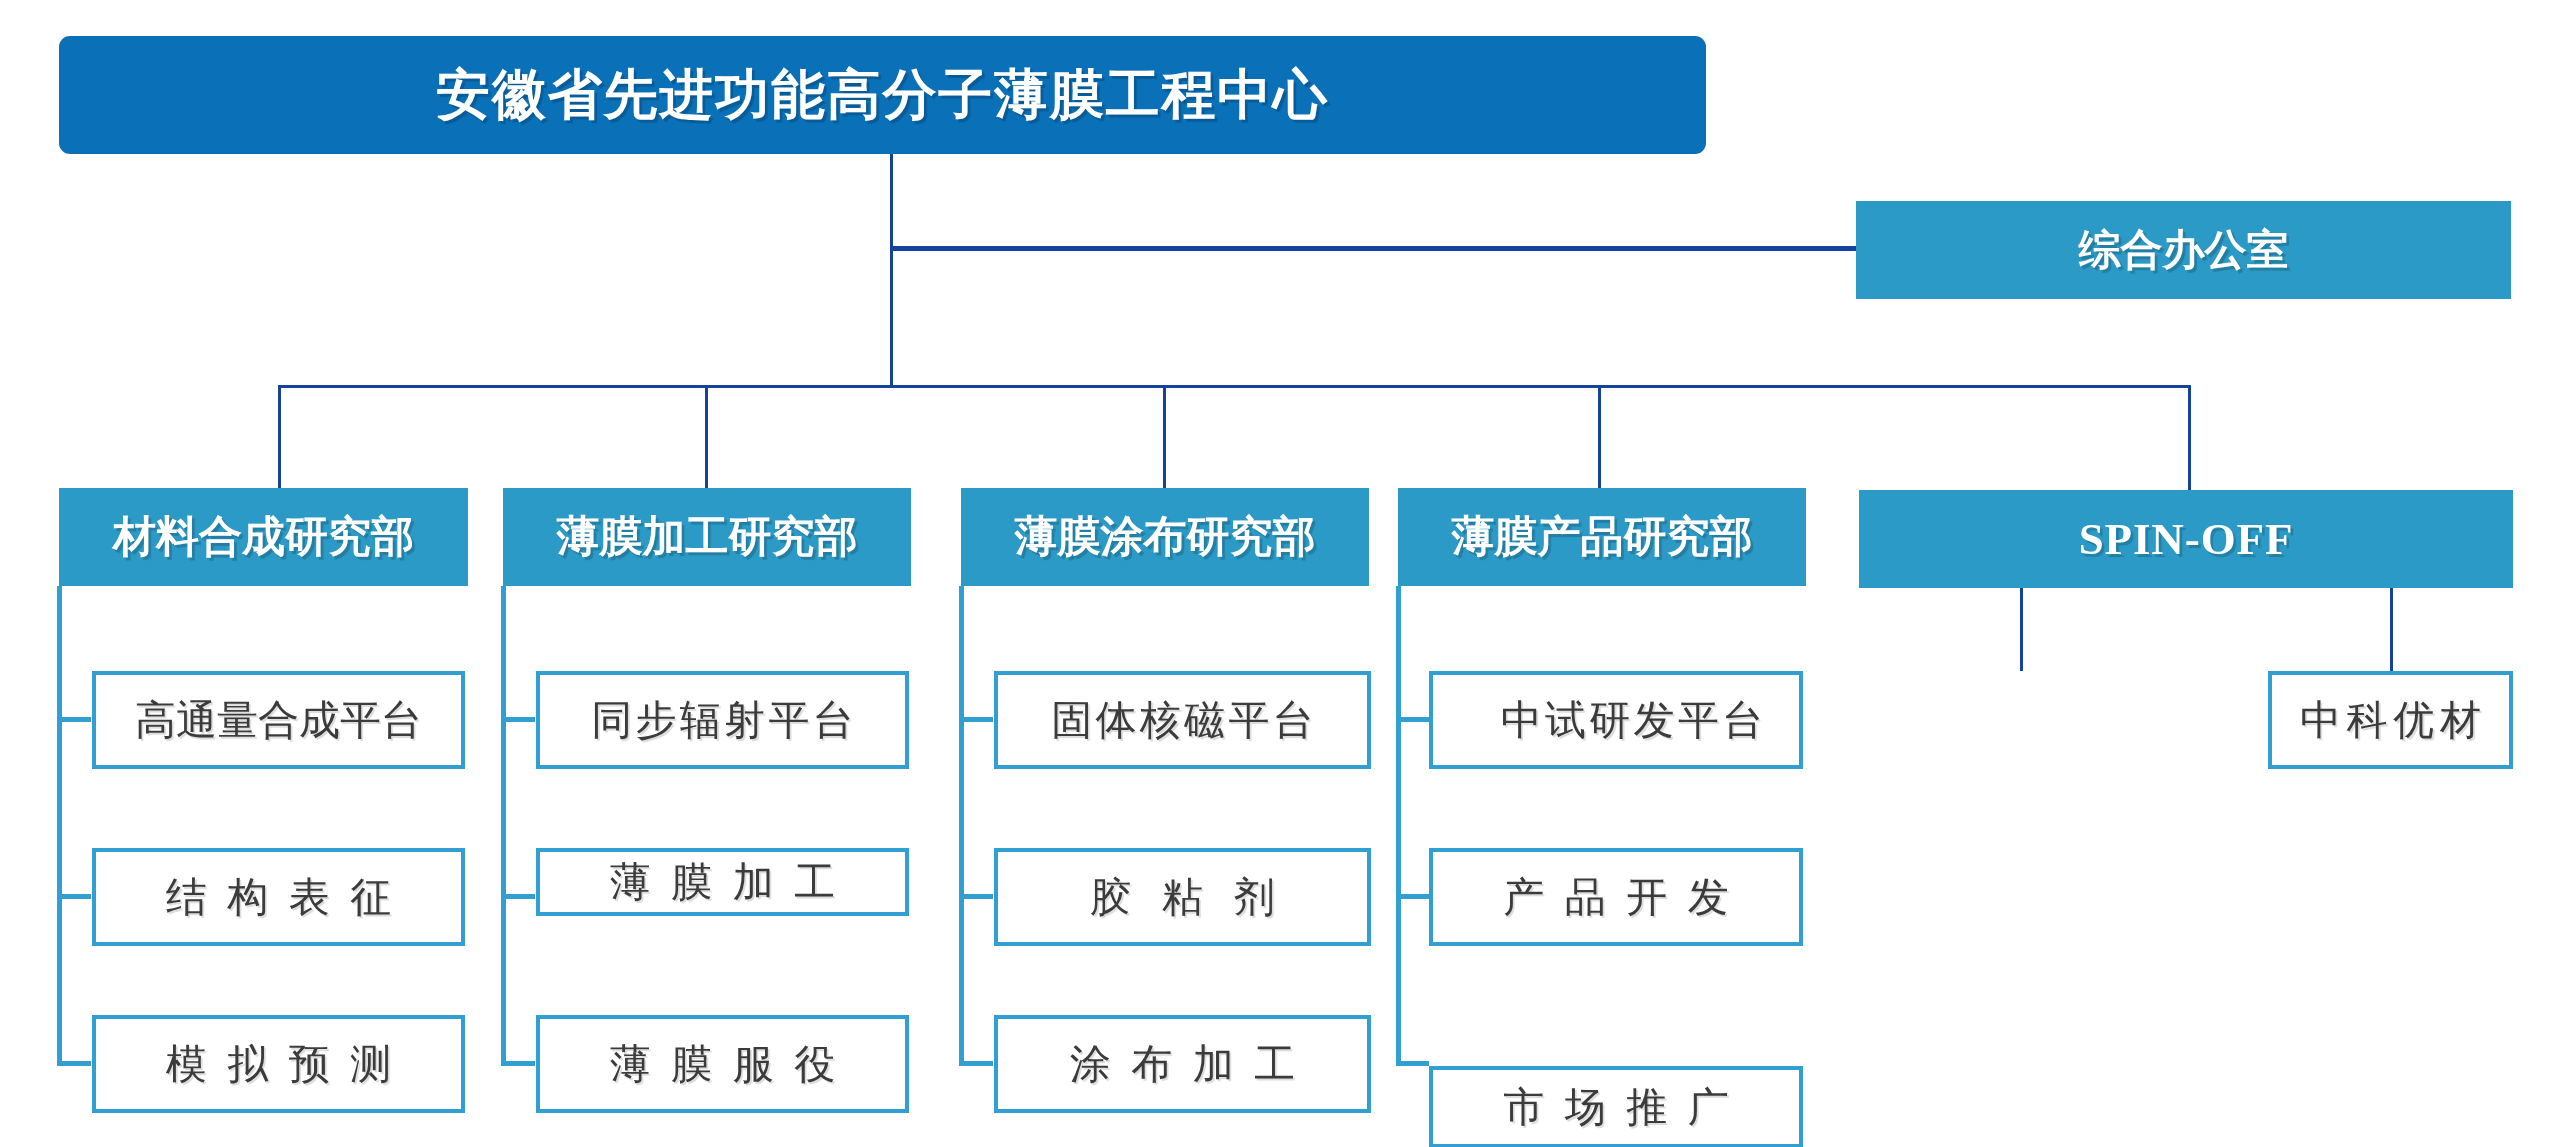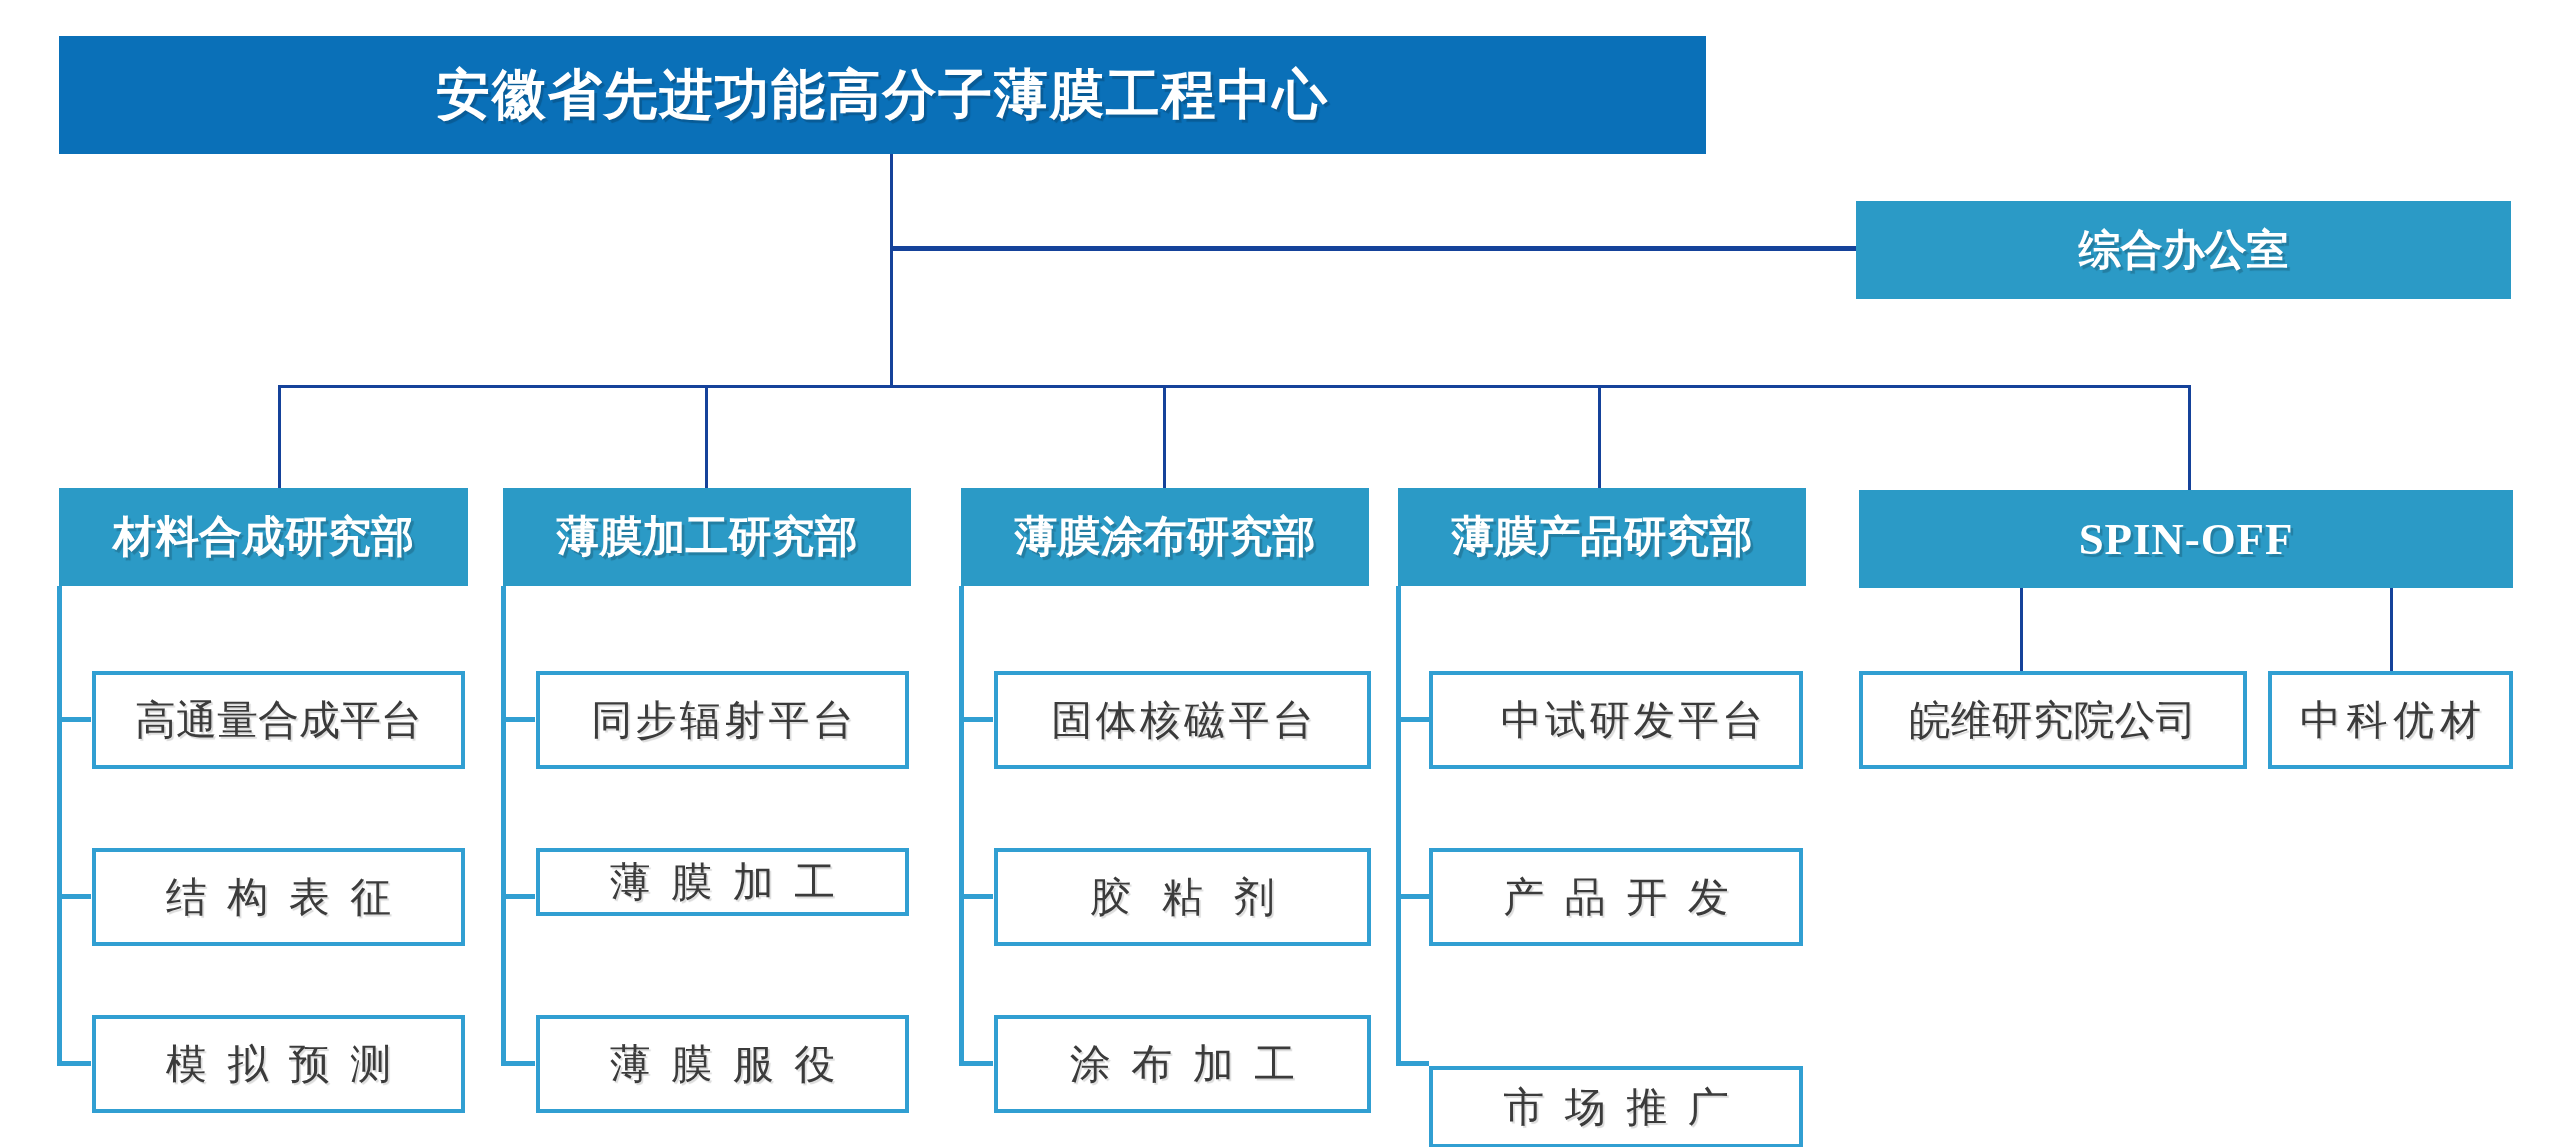--- a/index.html
+++ b/index.html
@@ -10,21 +10,21 @@
     font-family:"Liberation Sans","DejaVu Sans",sans-serif;
     overflow:hidden;
   }
   .abs{position:absolute;box-sizing:border-box;}
   
   .box-solid{
     display:flex;align-items:center;justify-content:center;
     color:#ffffff;font-weight:bold;
     text-shadow:2.7px 2.7px 0.9px rgba(0,0,0,0.18);
   }
-  .fill-dark{background:#0a70b8;}
+  .fill-dark{background:#0a70b8;border-radius:11px;}
   .fill-light{background:#2b9ac6;}
   
   .box-outline{
     display:flex;align-items:center;justify-content:center;
     background:#ffffff;border:4.5px solid #319fd2;
     color:#3b3b3b;
     text-shadow:1.8px 1.8px 0.9px rgba(0,0,0,0.14);
   }
   .t-title{font-size:54px;letter-spacing:1.8px;}
   .t-dept{font-size:43px;}
@@ -134,21 +134,18 @@
   <div class="abs box-outline t-sub" style="left:1429px;top:671px;width:374px;height:98px;padding-left:32px;">
     <span class="ls-sm">中试研发平台</span>
   </div>
   <div class="abs box-outline t-sub" style="left:1429px;top:848px;width:374px;height:98px;">
     <span class="ls-wide">产品开发</span>
   </div>
   <div class="abs box-outline t-sub" style="left:1429px;top:1066px;width:374px;height:82px;">
     <span class="ls-wide">市场推广</span>
   </div>
 
-  <div class="abs box-outline t-sub" style="left:1859px;top:671px;width:388px;height:98px;">
-    <span>皖维研究院公司</span>
-  </div>
   <div class="abs box-outline t-sub" style="left:2268px;top:671px;width:245px;height:98px;">
     <span class="ls-xs">中科优材</span>
   </div>
 
 </div>
 
 
 </body></html>

